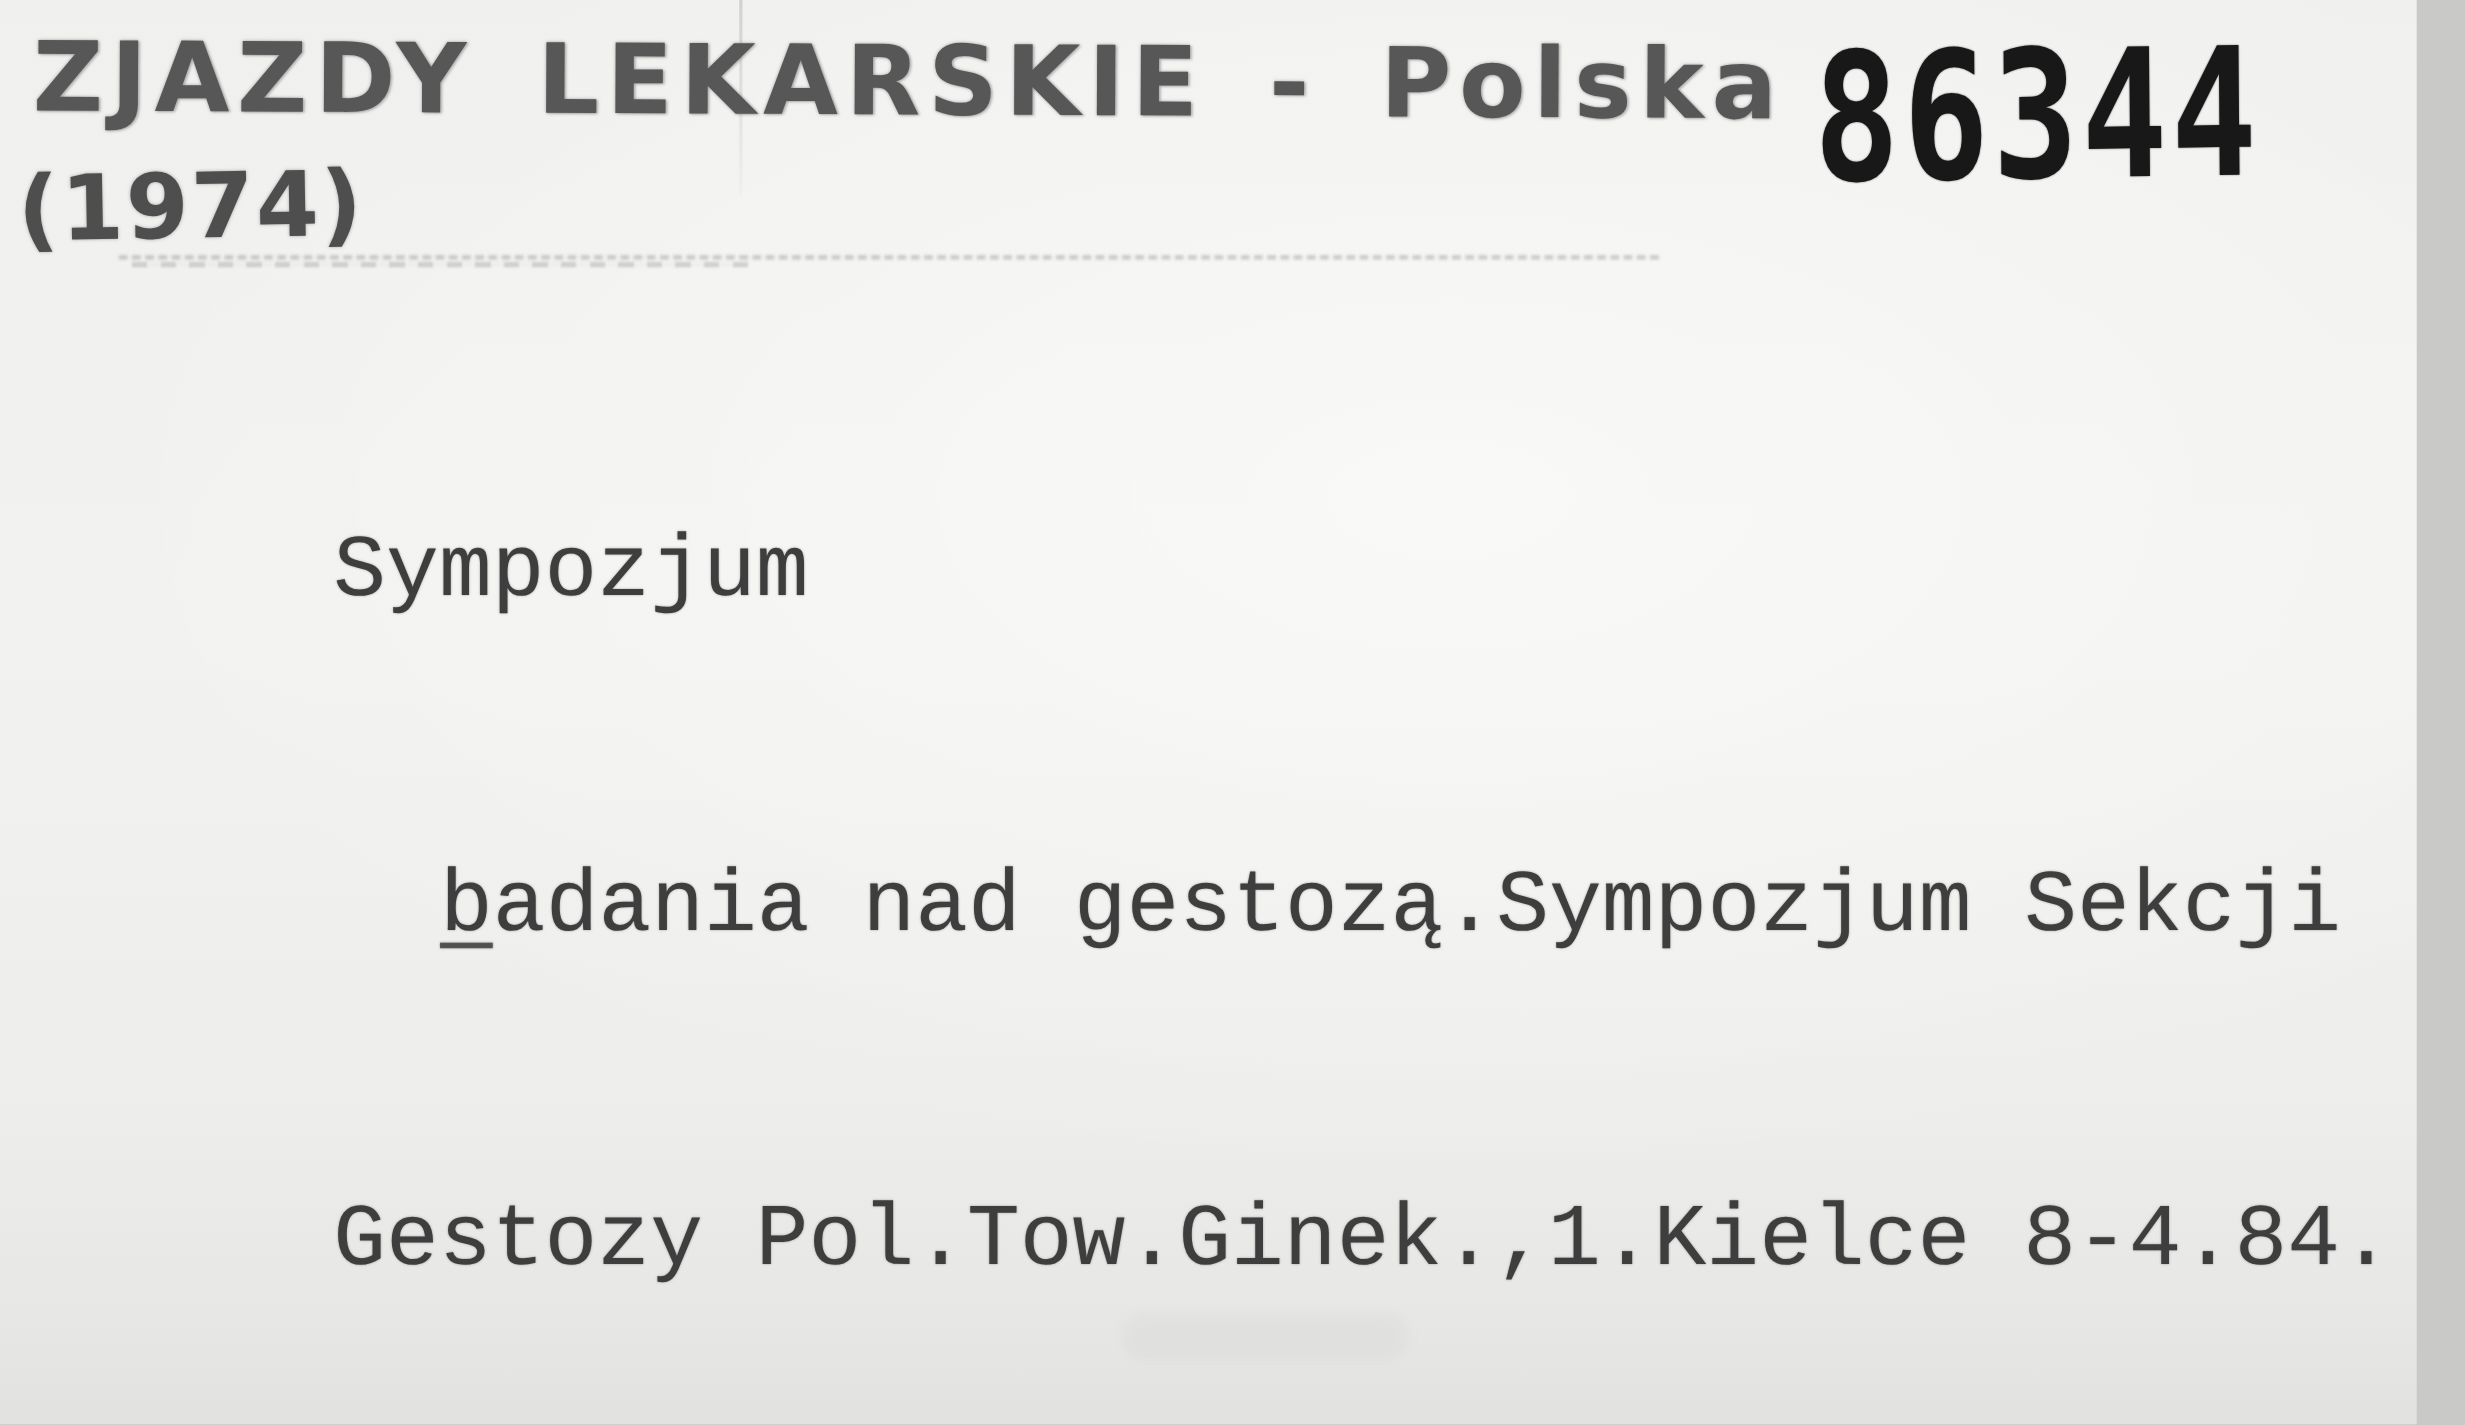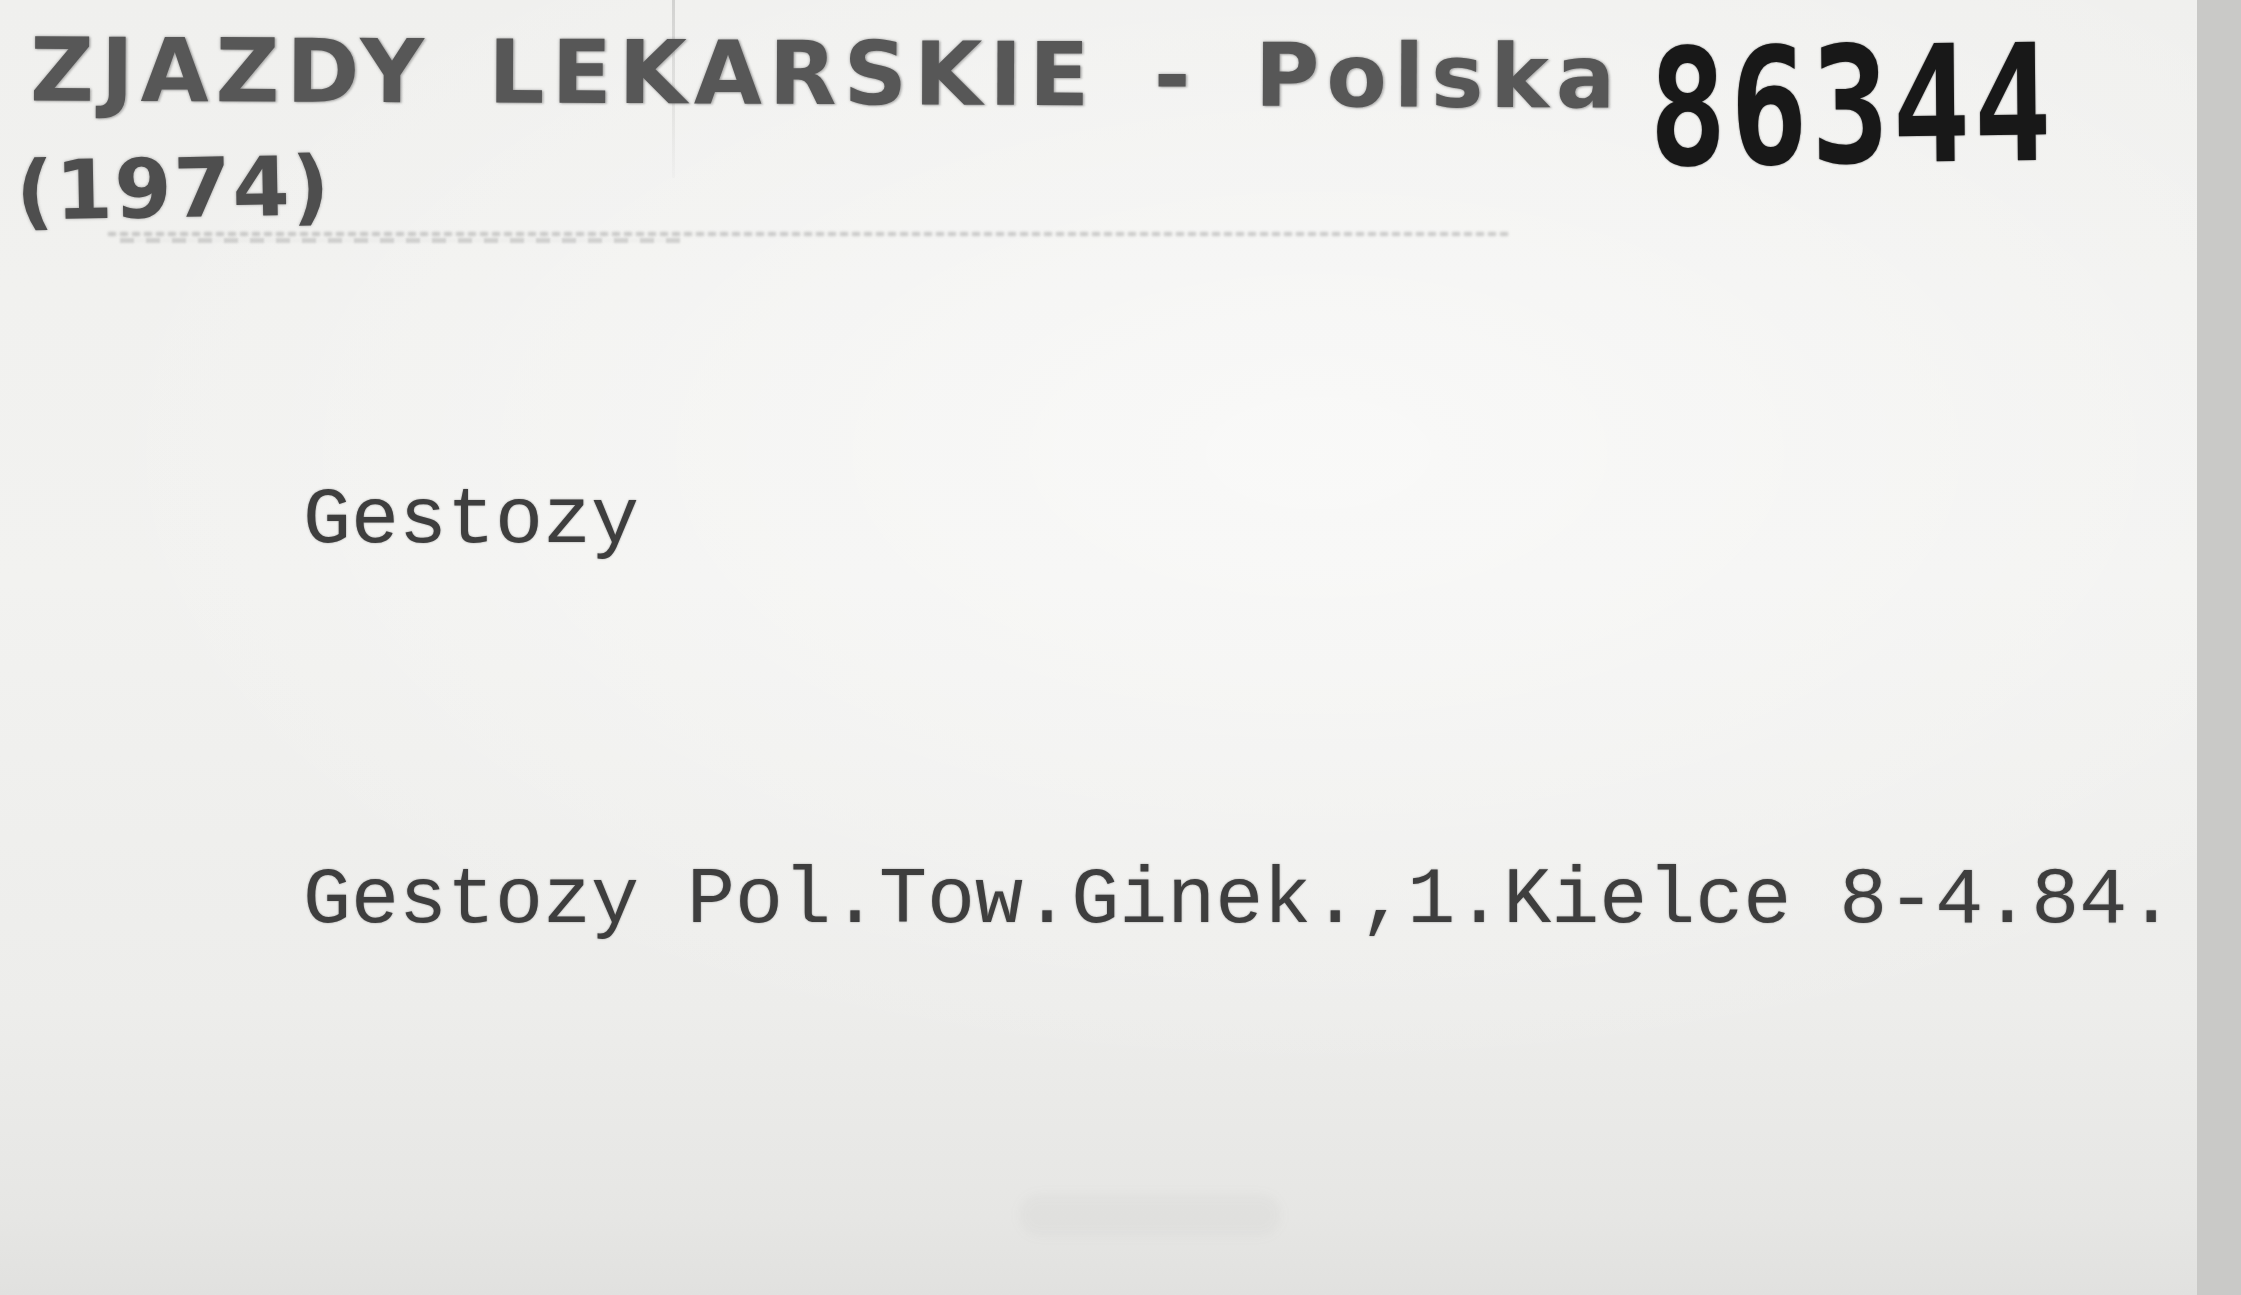--- a/index.html
+++ b/index.html
@@ -94,22 +94,23 @@
   <div class="heading">ZJAZDY LEKARSKIE - Polska</div>
 
   <div class="heading-year">(1974)</div>
 
   <div class="stamp">86344</div>
 
   <div class="faded-rule"></div>
   <div class="faded-rule2"></div>
 
   <div class="typed-body">
-    <div class="typed-line">Gestozy</div>
+    <div class="typed-line">Sympozjum</div>
 
+    <div class="typed-line indent"><span class="uletter">b</span><span>adania nad gestozą.Sympozjum Sekcji</span></div>
 
     <div class="typed-line">Gestozy Pol.Tow.Ginek.,1.Kielce 8-4.84.</div>
 
     
 
     
 
     
 
     

